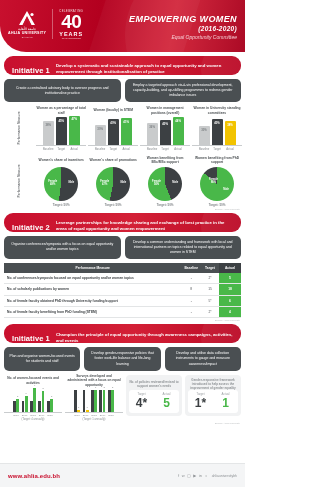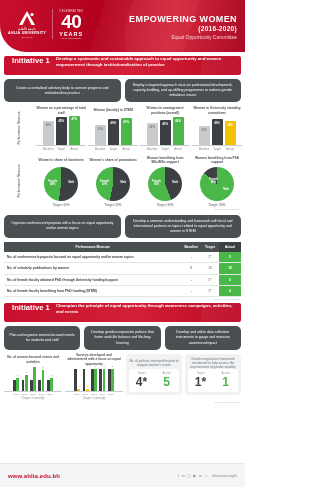--- a/index.html
+++ b/index.html
@@ -34,30 +34,30 @@
   .ahlia-mark{ width:22px; height:16px; }
   .ahlia-ar{ font-size:3.4px; letter-spacing:.2px; color:#fff; margin-top:1.5px; }
   .ahlia-en{ font-size:3.6px; font-weight:bold; letter-spacing:.3px; color:#fff; }
   .ahlia-sub{ font-size:2.4px; color:#f0c2c8; margin-top:.5px; }
   .divider-v{ width:1px; height:30px; background:rgba(255,255,255,.35); }
   .years-badge{ display:flex; flex-direction:column; align-items:center; color:#fff; }
   .years-top{ font-size:2.8px; letter-spacing:.4px; color:#f5d9dd; }
   .years-num{ font-size:19px; font-weight:bold; line-height:.92; letter-spacing:-.5px; }
   .years-word{ font-size:5.5px; font-weight:bold; letter-spacing:1px; }
   .years-bot{ font-size:2.3px; color:#f0c2c8; }
-  .header-titles{ position:absolute; right:8px; top:14px; text-align:right; color:#fff; }
+  .header-titles{ position:absolute; right:8px; top:14px; text-align:right; color:#fff;font-style:italic; }
   .h-title{ font-size:9px; font-weight:bold; letter-spacing:.4px; }
   .h-years{ font-size:6.5px; font-weight:bold; letter-spacing:.3px; margin-top:1px; }
   .h-sub{ font-size:5px; color:#f6cdd3; margin-top:2px; }
 
   
   .init-banner{
     position:relative; margin:0 4px; height:19px;
     background:linear-gradient(90deg,#c8102e 0%,#d32036 55%,#bb0a26 100%);
-    border-radius:2px; display:flex; align-items:flex-start; overflow:hidden;
+    border-radius:9px; display:flex; align-items:flex-end; overflow:hidden;
   }
   .init-banner:after{
     content:""; position:absolute; right:-18px; top:-16px;
     width:58px; height:58px; border-radius:50%; background:rgba(255,255,255,.05);
   }
   .init-num{
     font-size:7.5px; font-weight:bold; color:#fff; padding:0 6px 0 8px;
     flex:0 0 auto; letter-spacing:.1px;
   }
   .init-desc{
@@ -361,20 +361,24 @@
           <div class="pie-lab f" style="left:9px;top:11px;">Female<br><span>86%</span></div>
           <div class="pie-lab m small">Male</div>
         </div>
         <div class="pie-target">Target: 50%</div>
       </div>
     </div>
   </div>
   <div class="src-note">Source: Ahlia University</div>
 
   <div style="margin-top:2px;">
+    <div class="init-banner">
+      <div class="init-num">Initiative 2</div>
+      <div class="init-desc">Leverage partnerships for knowledge sharing and exchange of best practice in the areas of equal opportunity and women empowerment</div>
+    </div>
     <div class="pill-row">
       <div class="pill">Organise conferences/symposia with a focus on equal opportunity and/or women topics</div>
       <div class="pill">Develop a common understanding and framework with local and international partners on topics related to equal opportunity and women in STEM</div>
     </div>
   </div>
 
   <table class="kpi-table">
     <thead>
       <tr>
         <th class="measure">Performance Measure</th>

